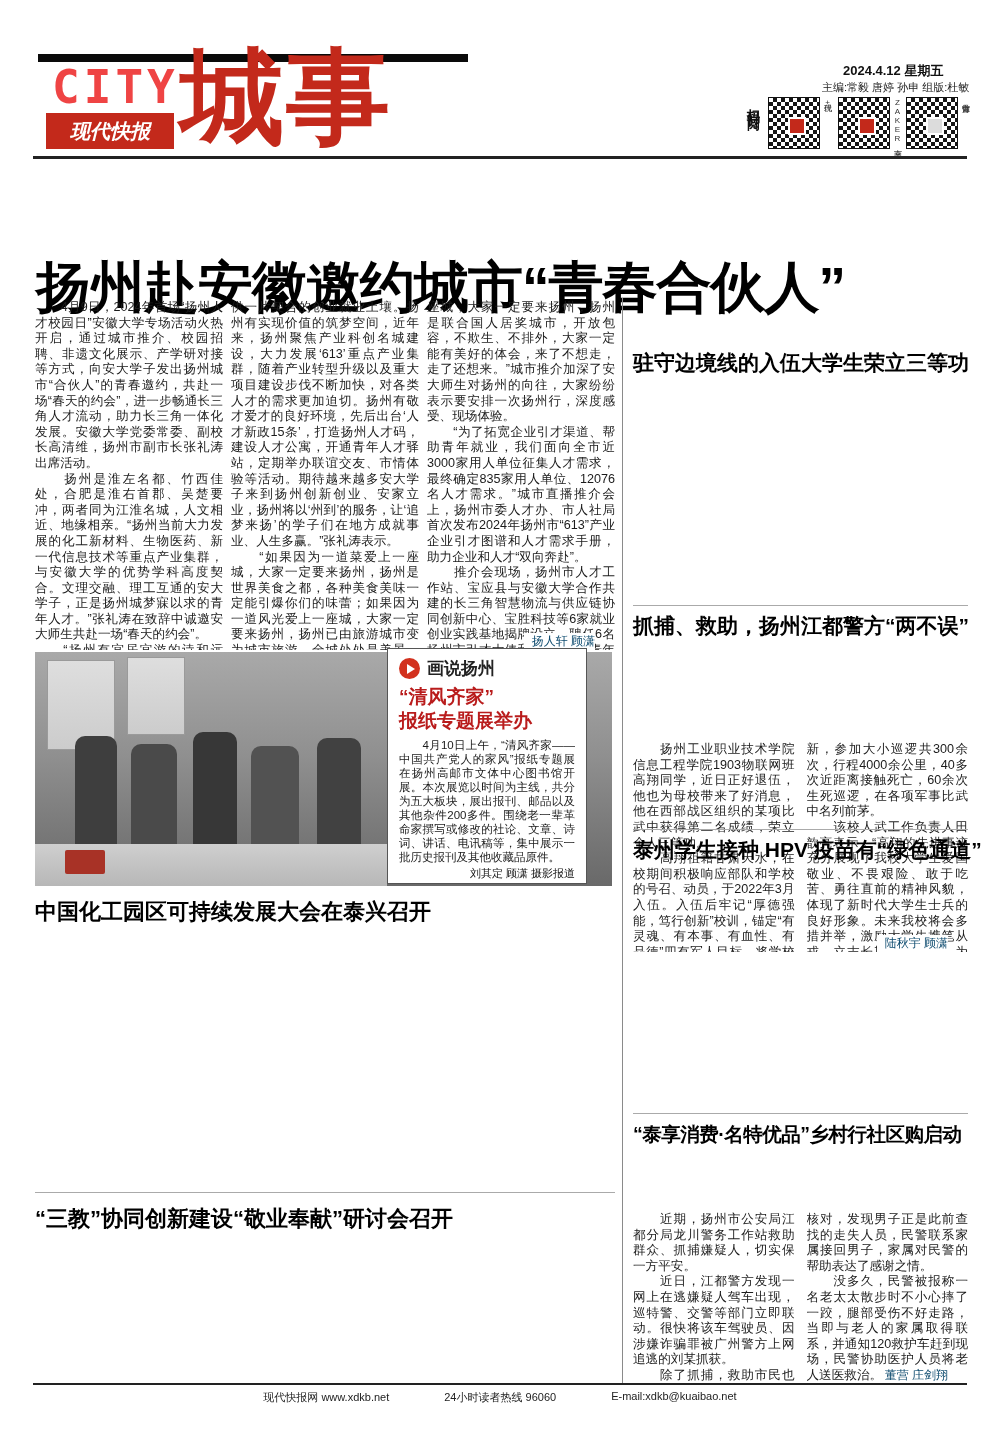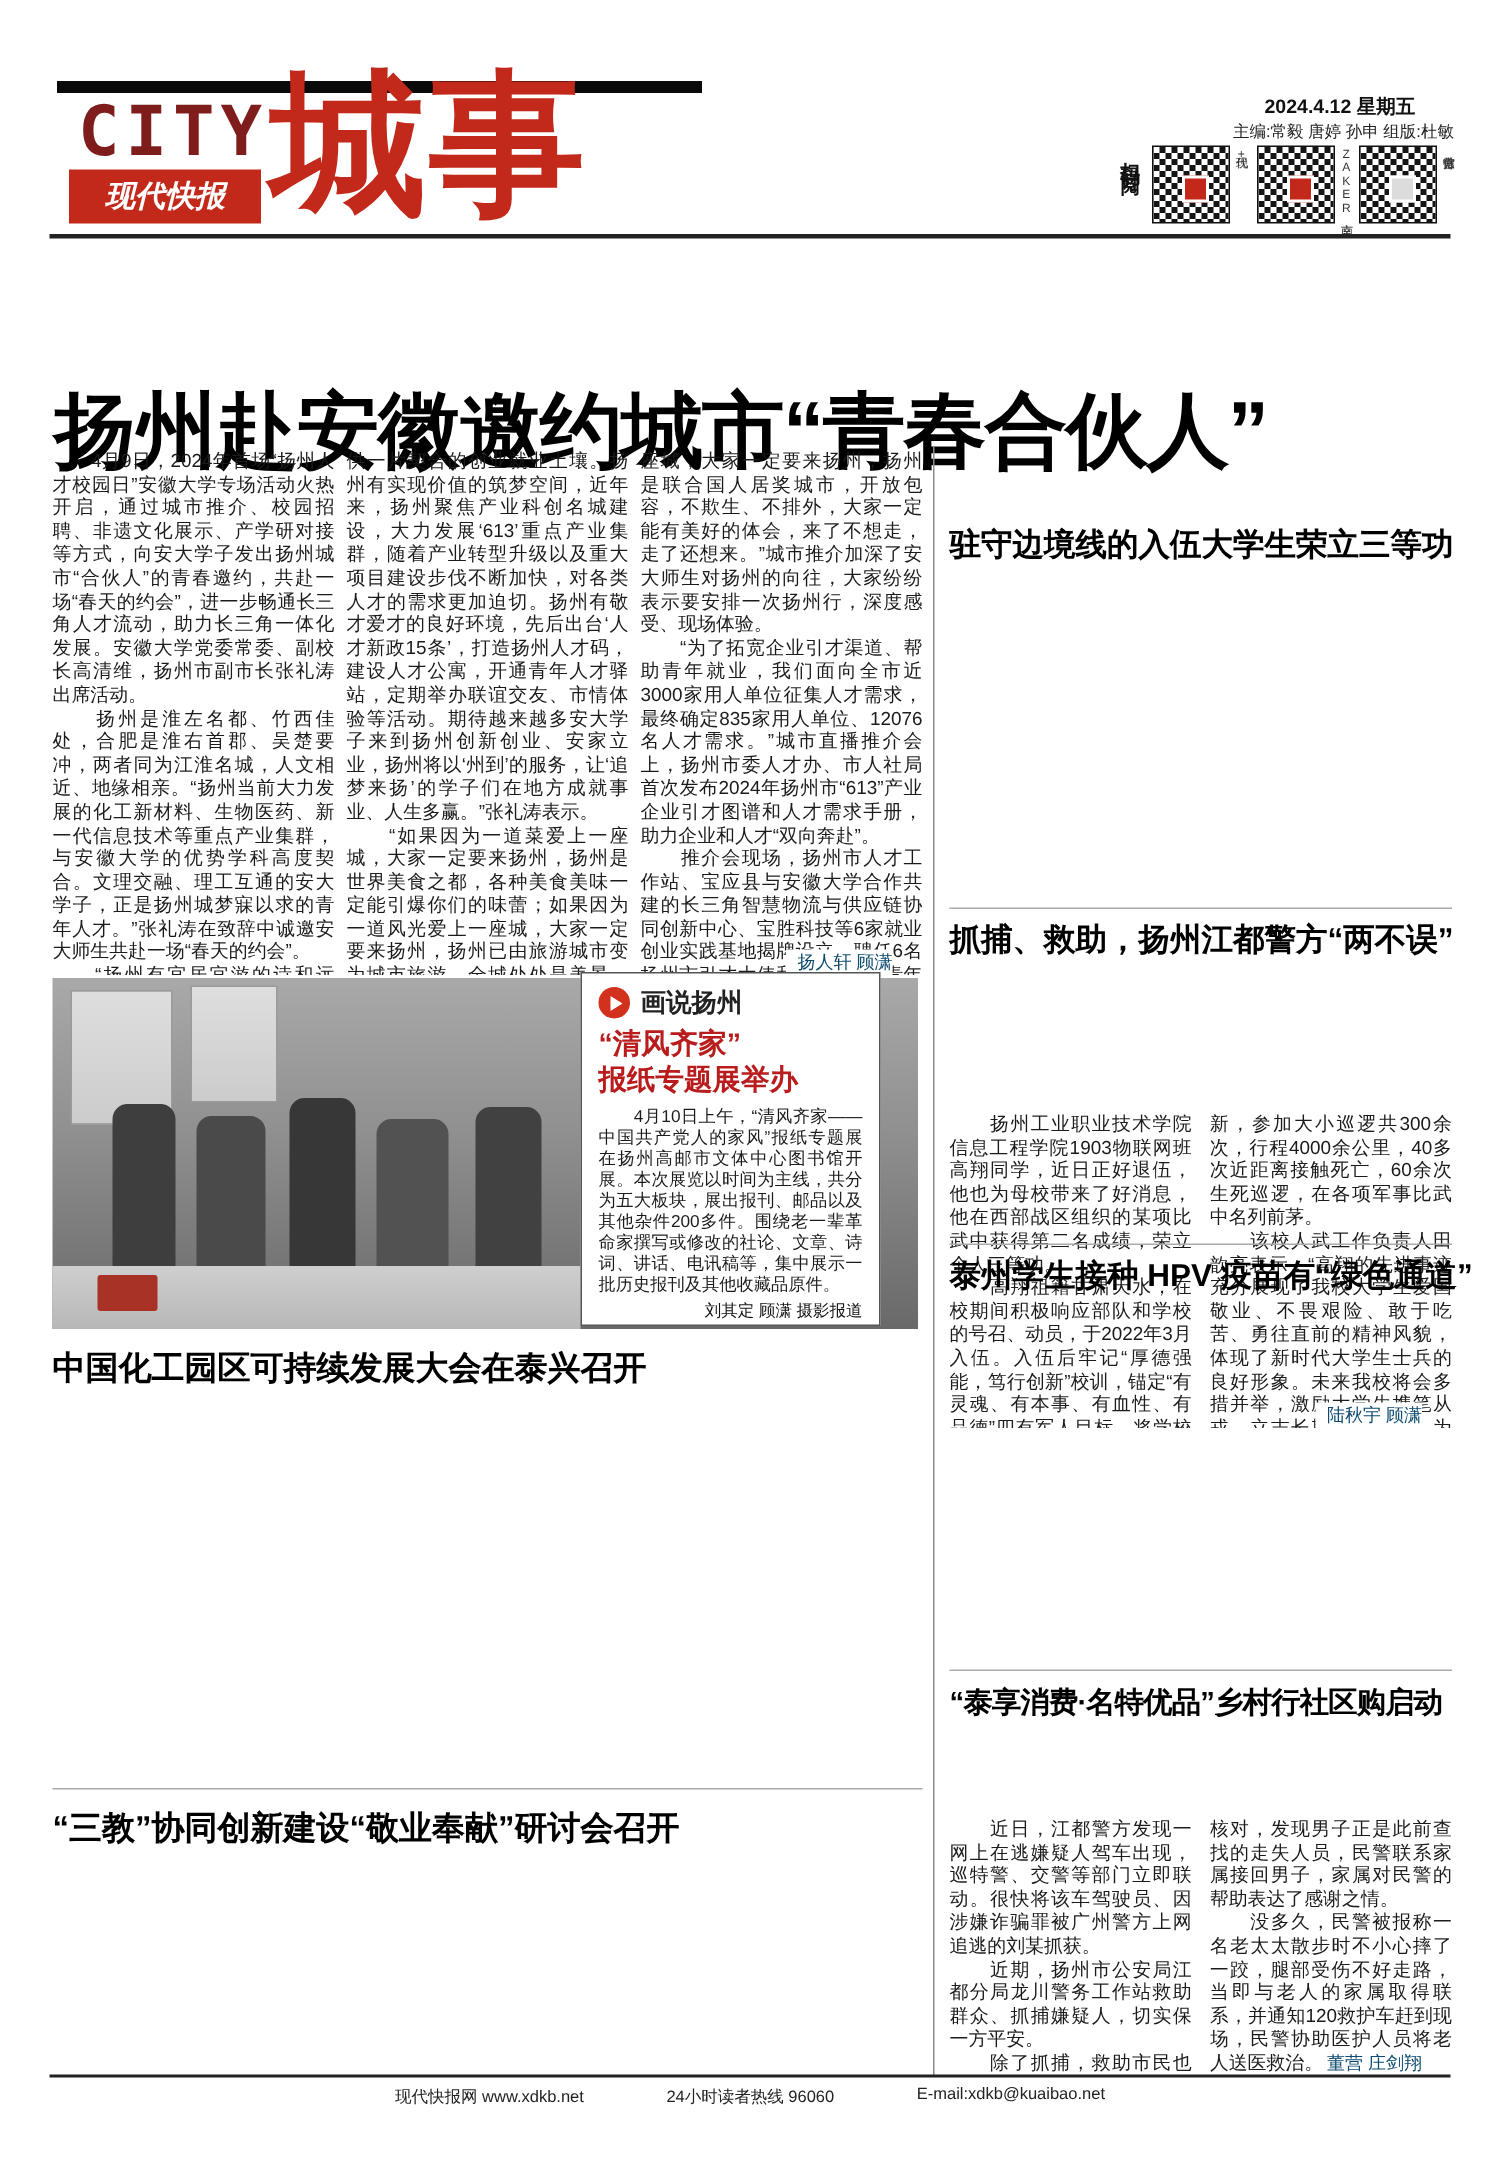--- a/index.html
+++ b/index.html
@@ -3,21 +3,21 @@
 <meta charset="utf-8">
 <style>
   html,body{margin:0;padding:0;background:#e9e9e9;}
   .page{position:relative;width:1000px;height:1446px;margin:0 auto;background:#ffffff;
         font-family:"Liberation Sans","DejaVu Sans",sans-serif;color:#161616;overflow:hidden;}
   .abs{position:absolute;}
 
   
   .topbar{background:#0a0a0a;}
   .city{font-family:"DejaVu Sans Mono","Liberation Mono",monospace;font-weight:bold;
-        font-size:46px;color:#7f1d1d;letter-spacing:4px;line-height:1;}
+        font-size:46px;color:#ef4444;letter-spacing:4px;line-height:1;}
   .brandbox{background:#c3291b;color:#fff;font-weight:bold;font-style:italic;
         font-size:20px;text-align:center;line-height:36px;}
   .section-title{color:#c3291b;font-weight:bold;font-size:104px;line-height:1;
         font-family:"Liberation Serif","DejaVu Serif",serif;letter-spacing:2px;}
   .dateline{font-size:13px;font-weight:bold;color:#111;}
   .editors{font-size:11px;color:#222;}
   .vtext{writing-mode:vertical-rl;text-orientation:upright;}
   .subscribe{font-size:13px;font-weight:bold;letter-spacing:3px;color:#111;}
   .qr{width:52px;height:52px;border:1px solid #111;box-sizing:border-box;
       background:repeating-conic-gradient(#151515 0% 25%, #ffffff 0% 50%) 0 0 / 8px 8px;}
@@ -147,22 +147,22 @@
         <p>新，参加大小巡逻共300余次，行程4000余公里，40多次近距离接触死亡，60余次生死巡逻，在各项军事比武中名列前茅。</p>
         <p>　　该校人武工作负责人田歆亮表示：“高翔的先进事迹充分展现了我校大学生爱国敬业、不畏艰险、敢于吃苦、勇往直前的精神风貌，体现了新时代大学生士兵的良好形象。未来我校将会多措并举，激励大学生携笔从戎，立志长期建功军营，为国防和军队现代化建设不断输送优秀人才。”</p>
       </div>
     <div class="byline">陆秋宇 顾潇</div>
   </div>
   <div class="abs sep" style="left:633px;top:605px;width:335px;height:1px;"></div>
 
   <h2 class="abs sb-title" style="left:633px;top:612px;">抓捕、救助，扬州江都警方“两不误”</h2>
   <div class="abs cols" style="left:633px;top:652px;width:335px;height:172px;gap:12px;">
     <div class="col">
+        <p>　　近期，扬州市公安局江都分局龙川警务工作站救助群众、抓捕嫌疑人，切实保一方平安。</p>
         <p>　　近日，江都警方发现一网上在逃嫌疑人驾车出现，巡特警、交警等部门立即联动。很快将该车驾驶员、因涉嫌诈骗罪被广州警方上网追逃的刘某抓获。</p>
-        <p>　　近期，扬州市公安局江都分局龙川警务工作站救助群众、抓捕嫌疑人，切实保一方平安。</p>
         <p>　　除了抓捕，救助市民也很温情。近日民警巡逻发现一名有肢体障碍的男子坐在地上，严重阻碍了行人的通行。经过联系</p>
       </div>
     <div class="col">
         <p>核对，发现男子正是此前查找的走失人员，民警联系家属接回男子，家属对民警的帮助表达了感谢之情。</p>
         <p>　　没多久，民警被报称一名老太太散步时不小心摔了一跤，腿部受伤不好走路，当即与老人的家属取得联系，并通知120救护车赶到现场，民警协助医护人员将老人送医救治。</p>
         <p>　　当天，民警还救助了一名醉酒男子。</p>
       </div>
     <div class="byline">董营 庄剑翔</div>
   </div>
   <div class="abs sep" style="left:633px;top:829px;width:335px;height:1px;"></div>

